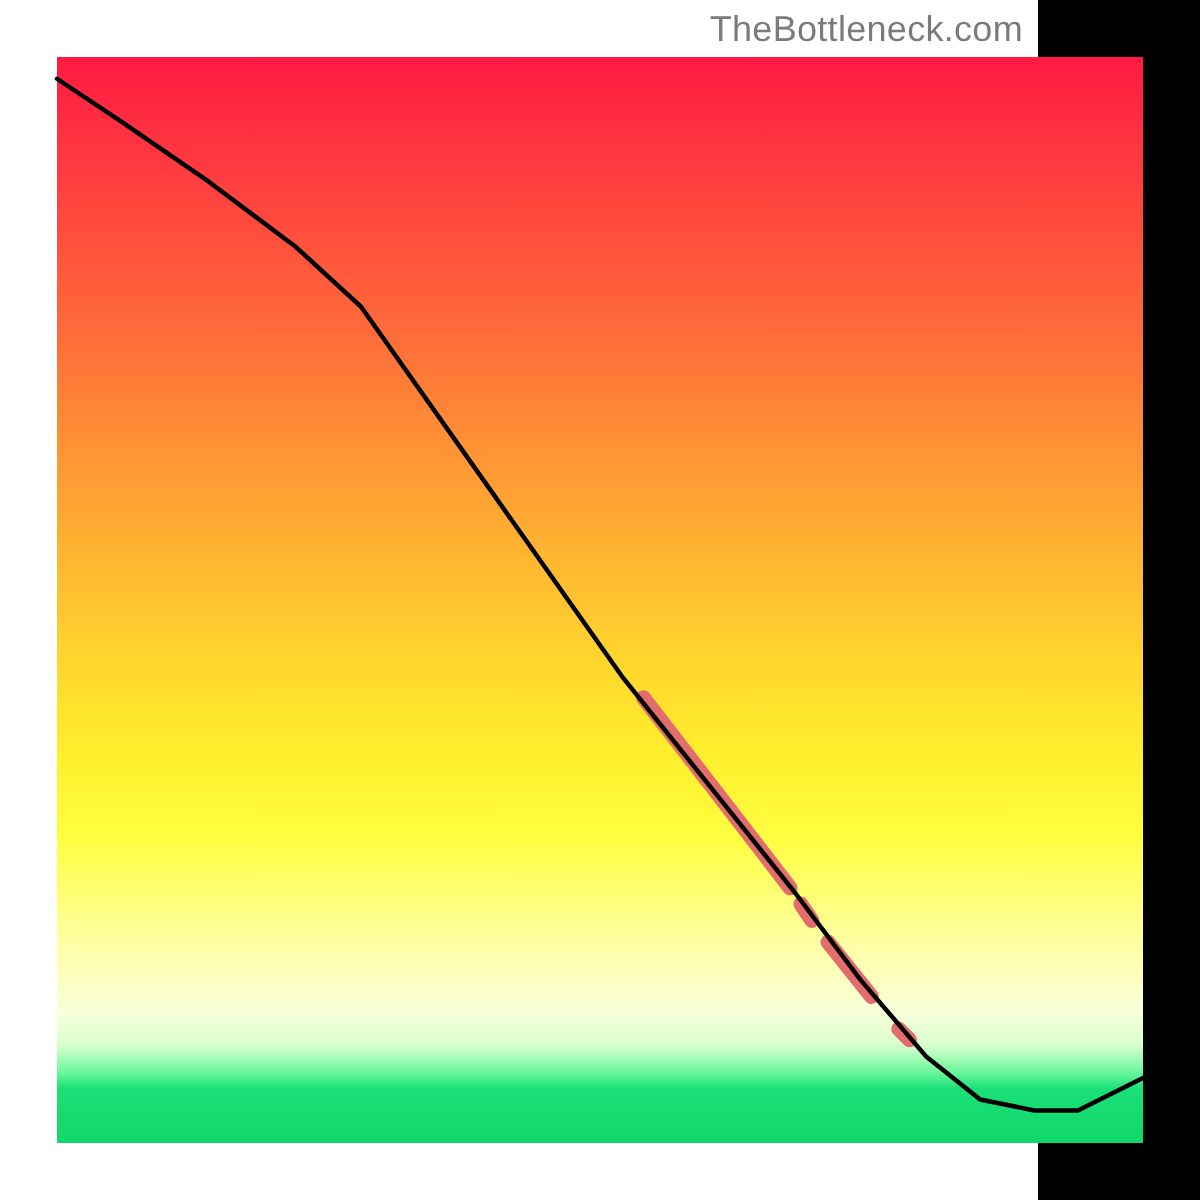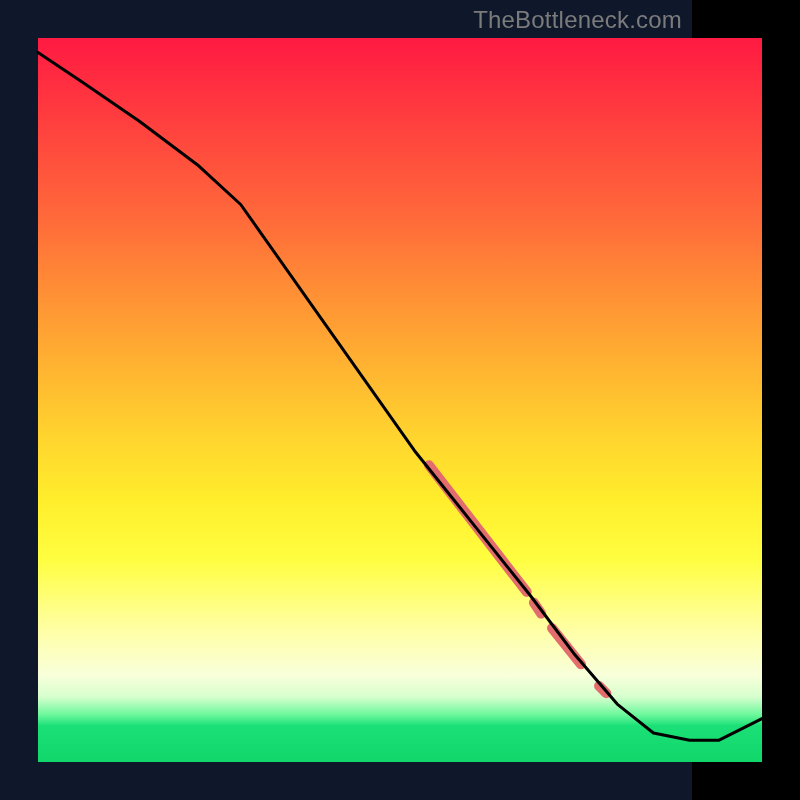--- a/index.html
+++ b/index.html
@@ -8,21 +8,21 @@
     width: 800px;
     height: 800px;
     background: #000;
     overflow: hidden;
     font-family: Arial, Helvetica, sans-serif;
   }
   .stage {
     position: relative;
     width: 692px;
     height: 800px;
-    background: #0f172a;
+    background: #ffffff;
   }
   .plot {
     position: absolute;
     left: 38px;
     top: 38px;
     width: 724px;
     height: 724px;
     
     background: linear-gradient(to bottom,
       #ff1a42 0%,

